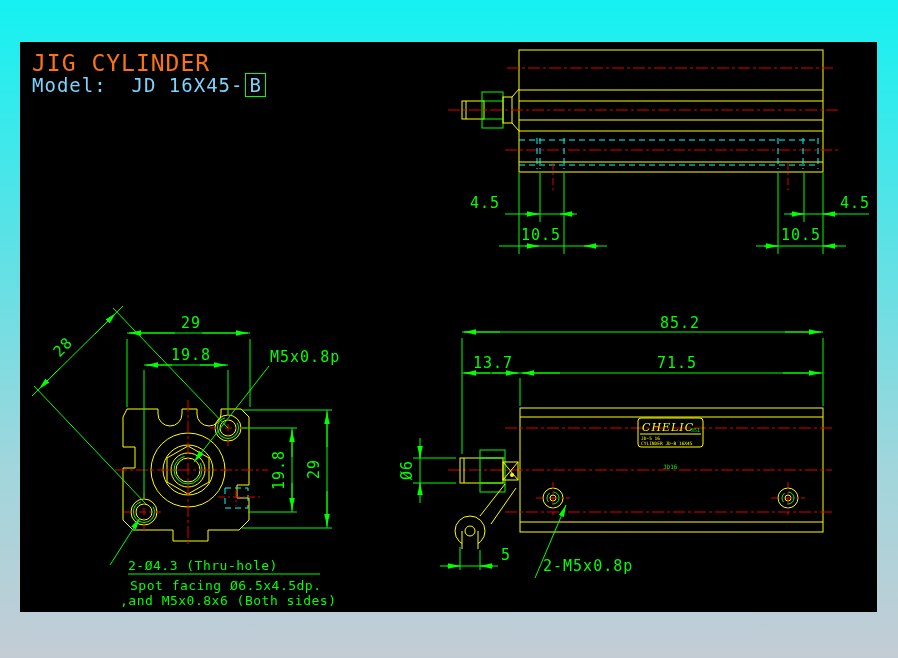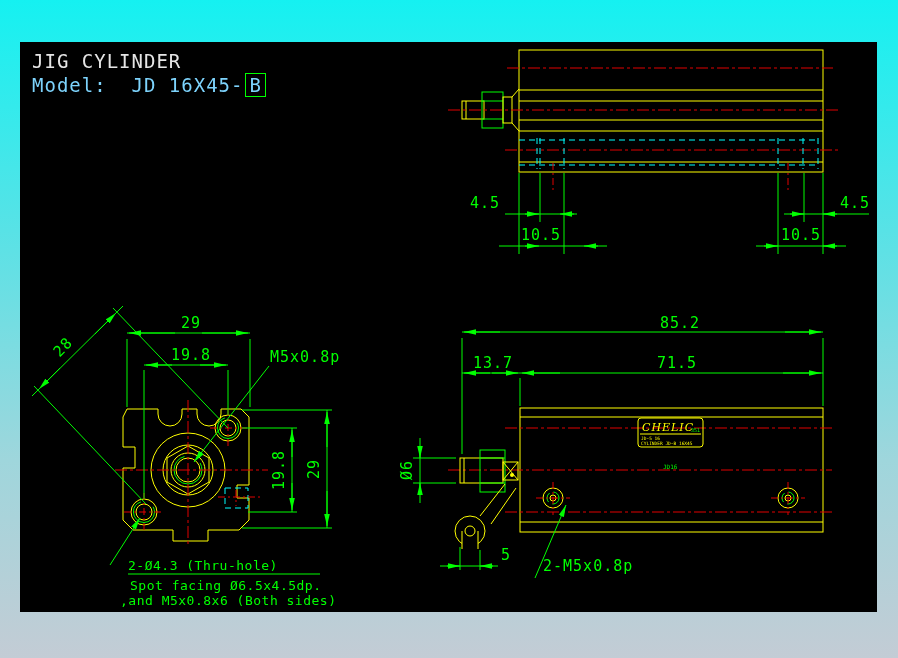--- a/index.html
+++ b/index.html
@@ -1,19 +1,19 @@
 <!DOCTYPE html>
 <html><head>
 <meta charset="utf-8">
 <style>
   html,body{margin:0;padding:0;width:898px;height:658px;overflow:hidden;
     font-family:"DejaVu Sans Mono",monospace;}
   body{background:linear-gradient(180deg,#15f1f1 0%,#58e2e6 35%,#9fd6dc 70%,#c3ccd5 100%);}
   .canvas{position:absolute;left:20px;top:42px;width:857px;height:570px;background:#000;}
-  .title{position:absolute;left:12px;top:8px;color:#e5e5e5;font-size:19px;letter-spacing:1px;white-space:pre;}
+  .title{position:absolute;left:12px;top:8px;color:#f97316;font-size:23px;letter-spacing:1px;white-space:pre;}
   .model{position:absolute;left:12px;top:31px;color:#7dd3fc;font-size:19px;letter-spacing:1px;white-space:pre;}
   .model .box{display:inline-block;border:1px solid #00ff00;padding:0 3px;margin-left:2px;}
   svg{position:absolute;left:0;top:0;}
   .y{stroke:#ffff00;fill:none;stroke-width:1;}
   .g{stroke:#00ff00;fill:none;stroke-width:1;}
   .r{stroke:#e00000;fill:none;stroke-width:1;stroke-dasharray:12 3 3 3;}
   .rs{stroke:#e00000;fill:none;stroke-width:1;stroke-dasharray:7 3 2 3;}
   .c{stroke:#00ffff;fill:none;stroke-width:1;stroke-dasharray:6 4;}
   text{fill:#00ff00;font-family:"DejaVu Sans Mono",monospace;font-size:15px;letter-spacing:1px;}
   .t13{font-size:13px;letter-spacing:0.5px;}

